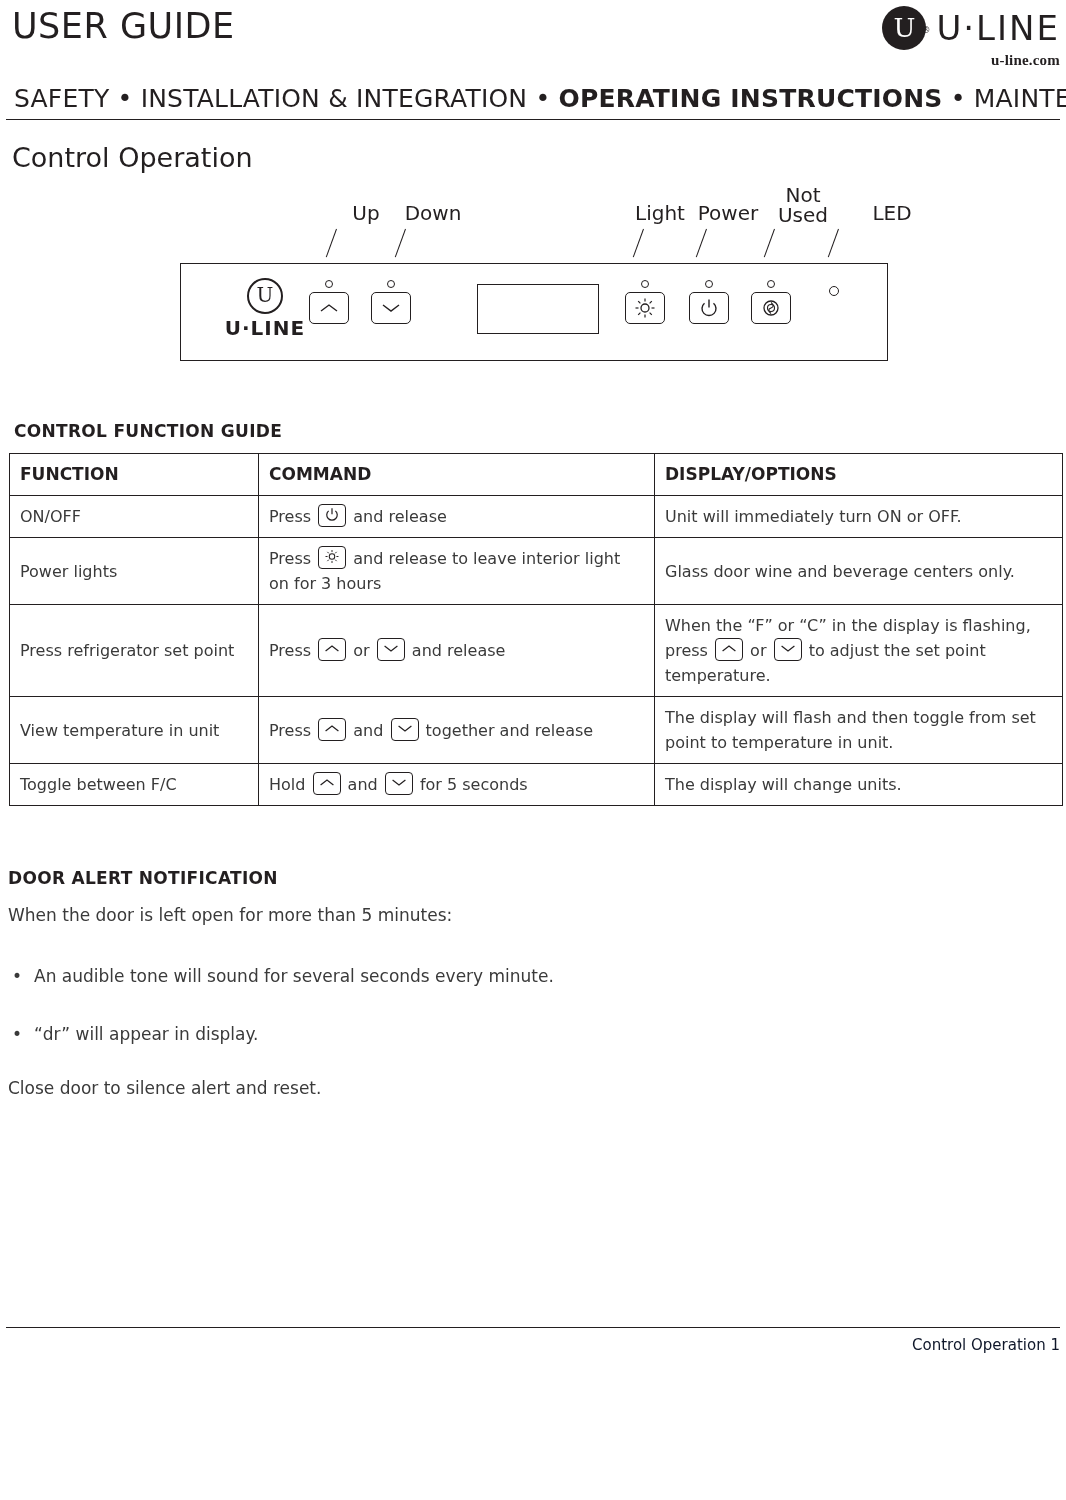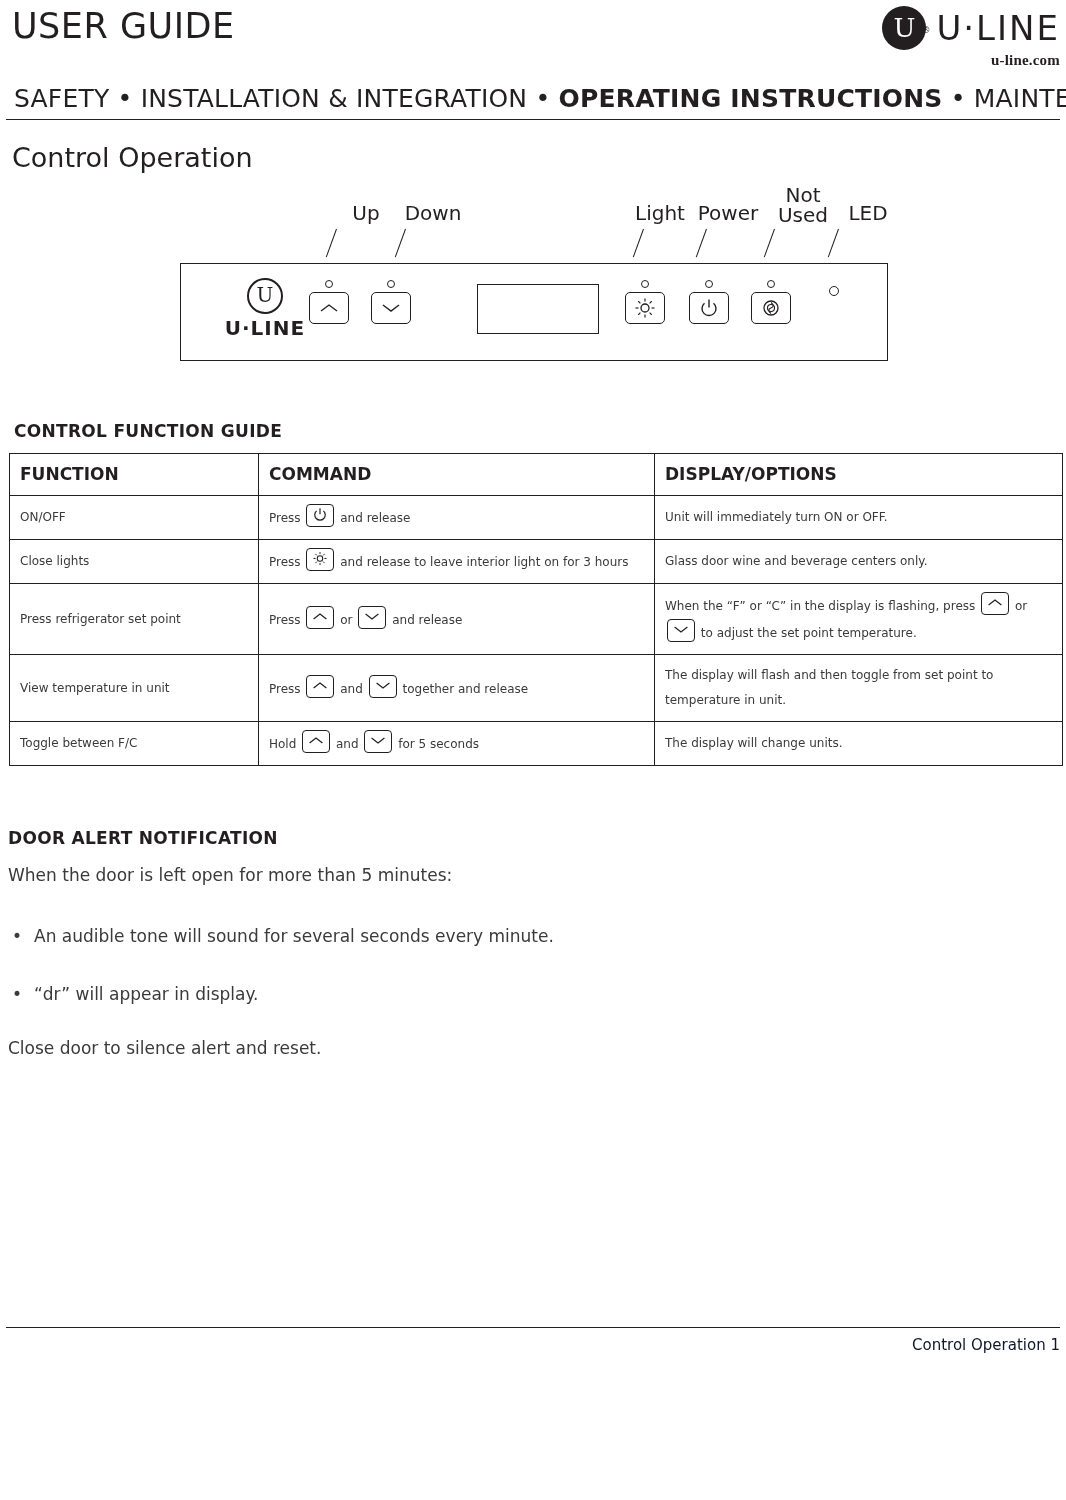--- a/index.html
+++ b/index.html
@@ -204,21 +204,21 @@
   }
   table.cfg {
     width: 1054px;
     border-collapse: collapse;
     margin-left: 3px;
     table-layout: fixed;
   }
   table.cfg td, table.cfg th {
     border: 1px solid #231f20;
     padding: 8px 10px;
-    font-size: 12px;
+    font-size: 16px;
     color: #3a3a3a;
     text-align: left;
     vertical-align: middle;
     line-height: 25px;
   }
   table.cfg th {
     font-weight: bold;
     color: #231f20;
     font-size: 17px;
   }
@@ -339,21 +339,21 @@
 
     <div class="callout" style="left:686px; top:0px; width:72px;">Power</div>
     <div class="leader" style="left:700px; top:26px;"></div>
 
     <div class="callout" style="left:762px; top:-18px; width:70px;">
       <span>Not</span><br>
       <span>Used</span>
     </div>
     <div class="leader" style="left:768px; top:26px;"></div>
 
-    <div class="callout" style="left:832px; top:0px; width:60px;">LED</div>
+    <div class="callout" style="left:856px; top:0px; width:60px;">LED</div>
     <div class="leader" style="left:832px; top:26px;"></div>
 
     <div class="panel">
 
       <div class="panel-logo">
         <div class="circle">U</div>
         <div class="word">U·LINE</div>
       </div>
 
       <div class="led-dot" style="left:144px; top:16px;"></div>
@@ -430,21 +430,21 @@
             <path d="M5.5 5.2 A7 7 0 1 0 14.5 5.2" fill="none" stroke="#231f20" stroke-width="1.6"></path>
             <line x1="10" y1="1.5" x2="10" y2="9.5" stroke="#231f20" stroke-width="1.6"></line>
           </svg>
         </span>
         <span>and release</span>
       </td>
       <td>Unit will immediately turn ON or OFF.</td>
     </tr>
 
     <tr>
-      <td>Close lights</td>
+      <td>Power lights</td>
       <td>
         <span>Press</span>
         <span class="ico">
           <svg width="16" height="15" viewBox="0 0 22 22" style="margin:2px auto;">
             <circle cx="11" cy="11" r="4" fill="none" stroke="#231f20" stroke-width="1.5"></circle>
             <g stroke="#231f20" stroke-width="1.4">
               <line x1="11" y1="1.5" x2="11" y2="4.5"></line>
               <line x1="11" y1="17.5" x2="11" y2="20.5"></line>
               <line x1="1.5" y1="11" x2="4.5" y2="11"></line>
               <line x1="17.5" y1="11" x2="20.5" y2="11"></line>

